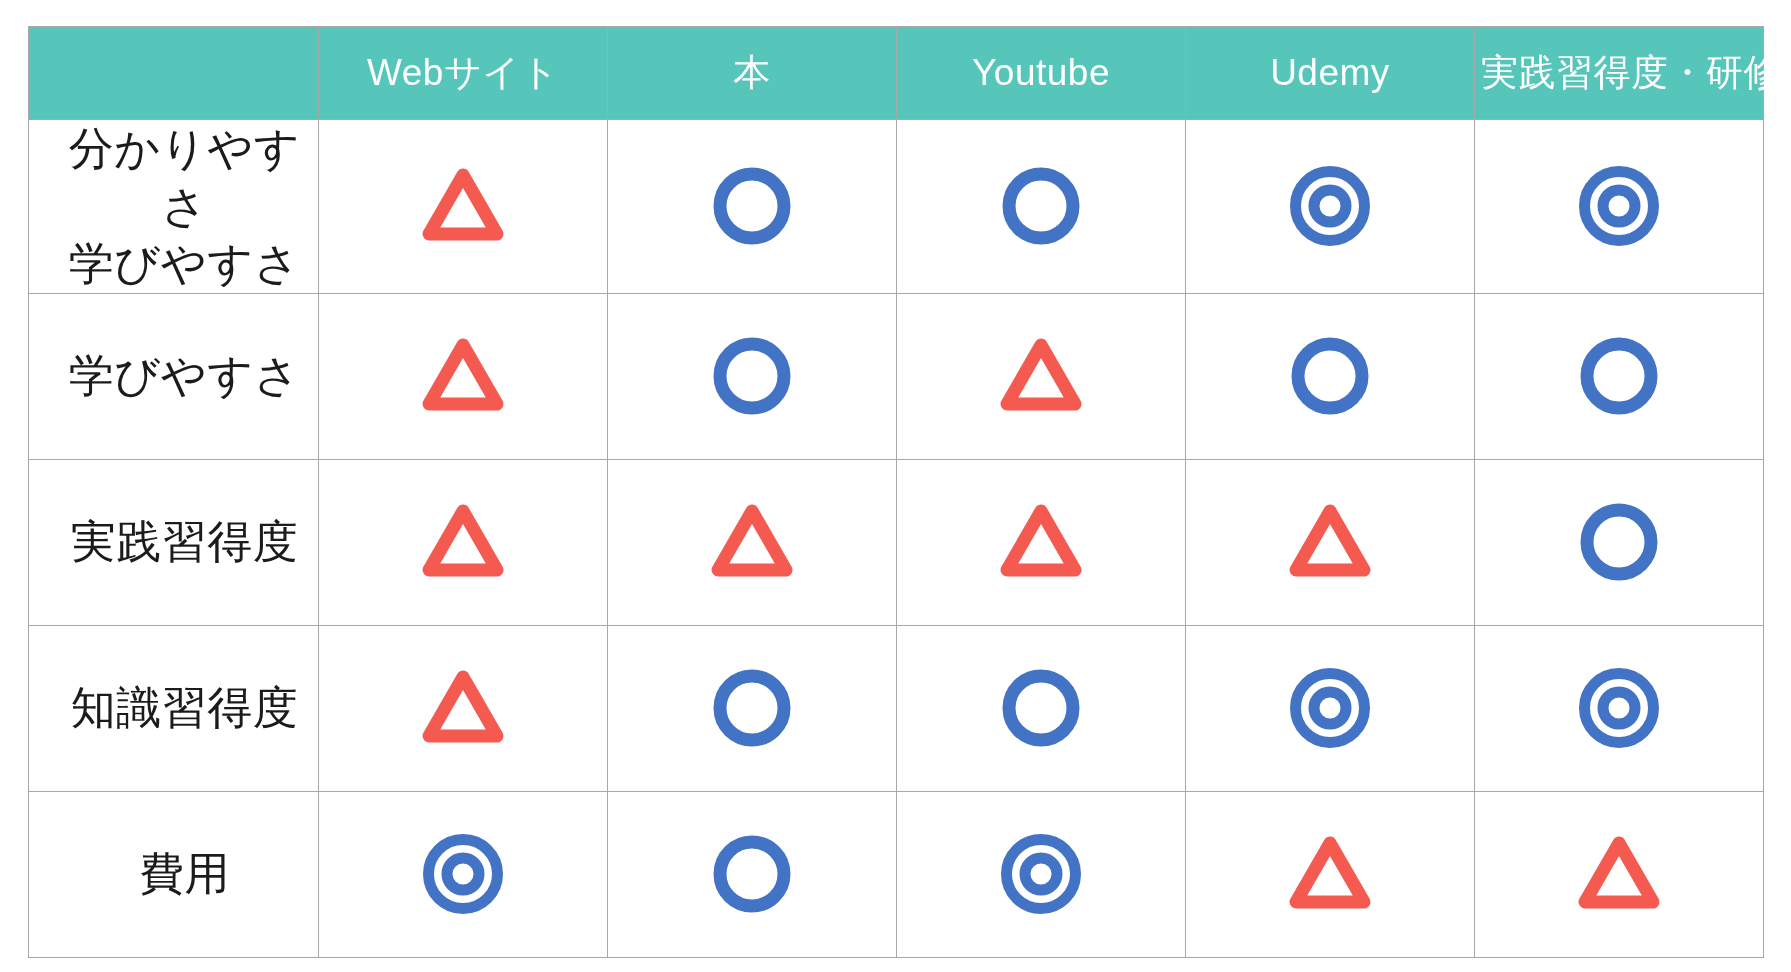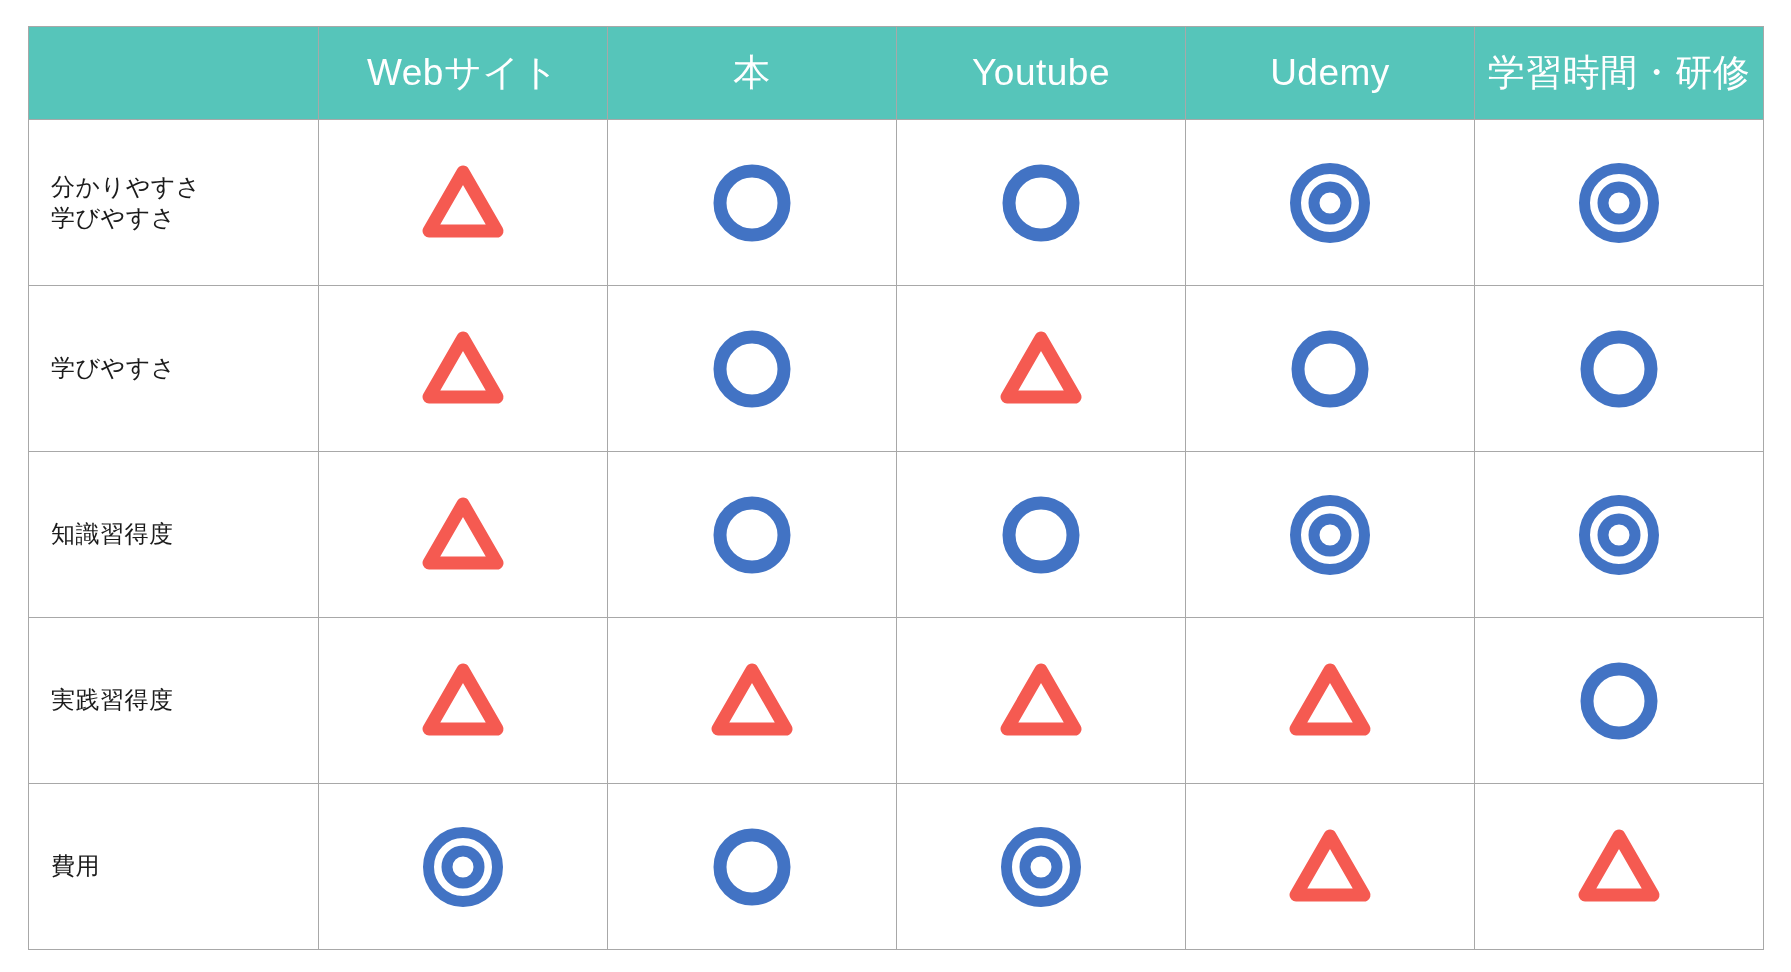--- a/index.html
+++ b/index.html
@@ -54,24 +54,24 @@
 
   tbody td {
     border: 1px solid #a8a8a8;
     background: #ffffff;
     height: 165px;
     vertical-align: middle;
     padding: 0;
   }
 
   td.rowlabel {
-    text-align: left;
+    text-align: center;
     padding-left: 22px;
     color: #1b1b1b;
-    font-size: 24px;
+    font-size: 45px;
     line-height: 1.28;
     letter-spacing: 0.5px;
     white-space: pre-line;
   }
 
   td.cell {
     text-align: center;
   }
 
   .mark {
@@ -94,21 +94,21 @@
         <col class="c-data">
         <col class="c-data">
     </colgroup>
     <thead>
       <tr>
         <th class="corner"></th>
         <th>Webサイト</th>
         <th>本</th>
         <th>Youtube</th>
         <th>Udemy</th>
-        <th>学習時間・研修</th>
+        <th>実践習得度・研修</th>
       </tr>
     </thead>
     <tbody id="table-body">
         <tr>
           <td class="rowlabel">分かりやすさ
 学びやすさ</td>
           <td class="cell"><span class="mark" title="△"><svg width="94" height="86" viewBox="0 0 94 86" aria-hidden="true">
                 <path d="M47 12 L81 71 L13 71 Z" fill="none" stroke="#f55a51" stroke-width="13" stroke-linejoin="round"></path>
               </svg></span></td>
           <td class="cell"><span class="mark" title="○"><svg width="86" height="86" viewBox="0 0 86 86" aria-hidden="true">
@@ -138,55 +138,55 @@
                 <path d="M47 12 L81 71 L13 71 Z" fill="none" stroke="#f55a51" stroke-width="13" stroke-linejoin="round"></path>
               </svg></span></td>
           <td class="cell"><span class="mark" title="○"><svg width="86" height="86" viewBox="0 0 86 86" aria-hidden="true">
                 <circle cx="43" cy="43" r="32" fill="none" stroke="#4273c4" stroke-width="13"></circle>
               </svg></span></td>
           <td class="cell"><span class="mark" title="○"><svg width="86" height="86" viewBox="0 0 86 86" aria-hidden="true">
                 <circle cx="43" cy="43" r="32" fill="none" stroke="#4273c4" stroke-width="13"></circle>
               </svg></span></td>
         </tr>
         <tr>
+          <td class="rowlabel">実践習得度</td>
+          <td class="cell"><span class="mark" title="△"><svg width="94" height="86" viewBox="0 0 94 86" aria-hidden="true">
+                <path d="M47 12 L81 71 L13 71 Z" fill="none" stroke="#f55a51" stroke-width="13" stroke-linejoin="round"></path>
+              </svg></span></td>
+          <td class="cell"><span class="mark" title="△"><svg width="94" height="86" viewBox="0 0 94 86" aria-hidden="true">
+                <path d="M47 12 L81 71 L13 71 Z" fill="none" stroke="#f55a51" stroke-width="13" stroke-linejoin="round"></path>
+              </svg></span></td>
+          <td class="cell"><span class="mark" title="△"><svg width="94" height="86" viewBox="0 0 94 86" aria-hidden="true">
+                <path d="M47 12 L81 71 L13 71 Z" fill="none" stroke="#f55a51" stroke-width="13" stroke-linejoin="round"></path>
+              </svg></span></td>
+          <td class="cell"><span class="mark" title="△"><svg width="94" height="86" viewBox="0 0 94 86" aria-hidden="true">
+                <path d="M47 12 L81 71 L13 71 Z" fill="none" stroke="#f55a51" stroke-width="13" stroke-linejoin="round"></path>
+              </svg></span></td>
+          <td class="cell"><span class="mark" title="○"><svg width="86" height="86" viewBox="0 0 86 86" aria-hidden="true">
+                <circle cx="43" cy="43" r="32" fill="none" stroke="#4273c4" stroke-width="13"></circle>
+              </svg></span></td>
+        </tr>
+        <tr>
           <td class="rowlabel">知識習得度</td>
           <td class="cell"><span class="mark" title="△"><svg width="94" height="86" viewBox="0 0 94 86" aria-hidden="true">
                 <path d="M47 12 L81 71 L13 71 Z" fill="none" stroke="#f55a51" stroke-width="13" stroke-linejoin="round"></path>
               </svg></span></td>
           <td class="cell"><span class="mark" title="○"><svg width="86" height="86" viewBox="0 0 86 86" aria-hidden="true">
                 <circle cx="43" cy="43" r="32" fill="none" stroke="#4273c4" stroke-width="13"></circle>
               </svg></span></td>
           <td class="cell"><span class="mark" title="○"><svg width="86" height="86" viewBox="0 0 86 86" aria-hidden="true">
                 <circle cx="43" cy="43" r="32" fill="none" stroke="#4273c4" stroke-width="13"></circle>
               </svg></span></td>
           <td class="cell"><span class="mark" title="◎"><svg width="86" height="86" viewBox="0 0 86 86" aria-hidden="true">
                 <circle cx="43" cy="43" r="34.5" fill="none" stroke="#4273c4" stroke-width="11"></circle>
                 <circle cx="43" cy="43" r="16" fill="none" stroke="#4273c4" stroke-width="11"></circle>
               </svg></span></td>
           <td class="cell"><span class="mark" title="◎"><svg width="86" height="86" viewBox="0 0 86 86" aria-hidden="true">
                 <circle cx="43" cy="43" r="34.5" fill="none" stroke="#4273c4" stroke-width="11"></circle>
                 <circle cx="43" cy="43" r="16" fill="none" stroke="#4273c4" stroke-width="11"></circle>
-              </svg></span></td>
-        </tr>
-        <tr>
-          <td class="rowlabel">実践習得度</td>
-          <td class="cell"><span class="mark" title="△"><svg width="94" height="86" viewBox="0 0 94 86" aria-hidden="true">
-                <path d="M47 12 L81 71 L13 71 Z" fill="none" stroke="#f55a51" stroke-width="13" stroke-linejoin="round"></path>
-              </svg></span></td>
-          <td class="cell"><span class="mark" title="△"><svg width="94" height="86" viewBox="0 0 94 86" aria-hidden="true">
-                <path d="M47 12 L81 71 L13 71 Z" fill="none" stroke="#f55a51" stroke-width="13" stroke-linejoin="round"></path>
-              </svg></span></td>
-          <td class="cell"><span class="mark" title="△"><svg width="94" height="86" viewBox="0 0 94 86" aria-hidden="true">
-                <path d="M47 12 L81 71 L13 71 Z" fill="none" stroke="#f55a51" stroke-width="13" stroke-linejoin="round"></path>
-              </svg></span></td>
-          <td class="cell"><span class="mark" title="△"><svg width="94" height="86" viewBox="0 0 94 86" aria-hidden="true">
-                <path d="M47 12 L81 71 L13 71 Z" fill="none" stroke="#f55a51" stroke-width="13" stroke-linejoin="round"></path>
-              </svg></span></td>
-          <td class="cell"><span class="mark" title="○"><svg width="86" height="86" viewBox="0 0 86 86" aria-hidden="true">
-                <circle cx="43" cy="43" r="32" fill="none" stroke="#4273c4" stroke-width="13"></circle>
               </svg></span></td>
         </tr>
         <tr>
           <td class="rowlabel">費用</td>
           <td class="cell"><span class="mark" title="◎"><svg width="86" height="86" viewBox="0 0 86 86" aria-hidden="true">
                 <circle cx="43" cy="43" r="34.5" fill="none" stroke="#4273c4" stroke-width="11"></circle>
                 <circle cx="43" cy="43" r="16" fill="none" stroke="#4273c4" stroke-width="11"></circle>
               </svg></span></td>
           <td class="cell"><span class="mark" title="○"><svg width="86" height="86" viewBox="0 0 86 86" aria-hidden="true">
                 <circle cx="43" cy="43" r="32" fill="none" stroke="#4273c4" stroke-width="13"></circle>

